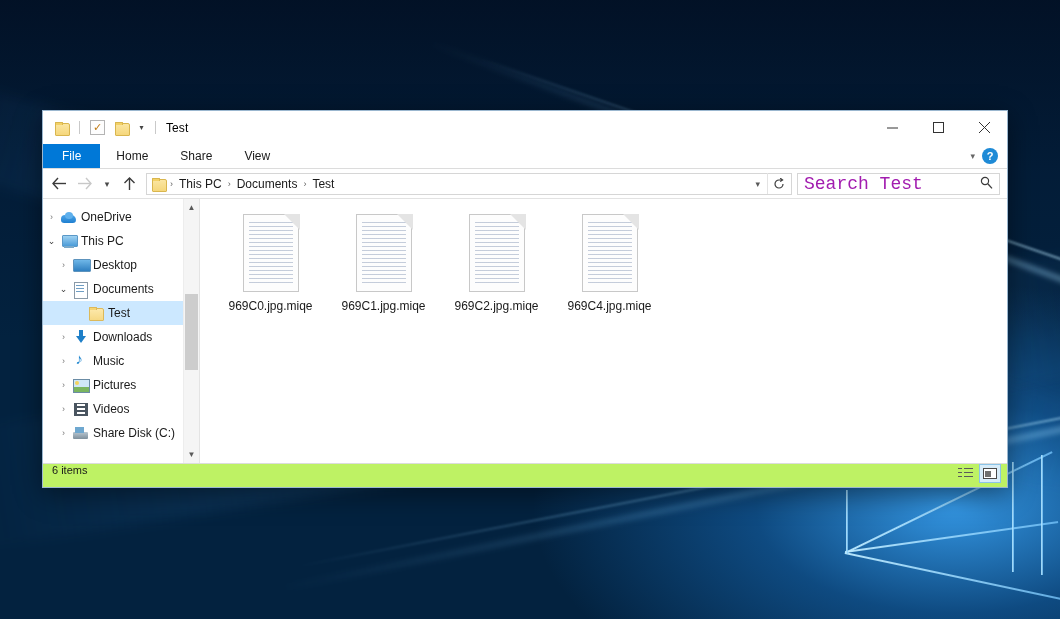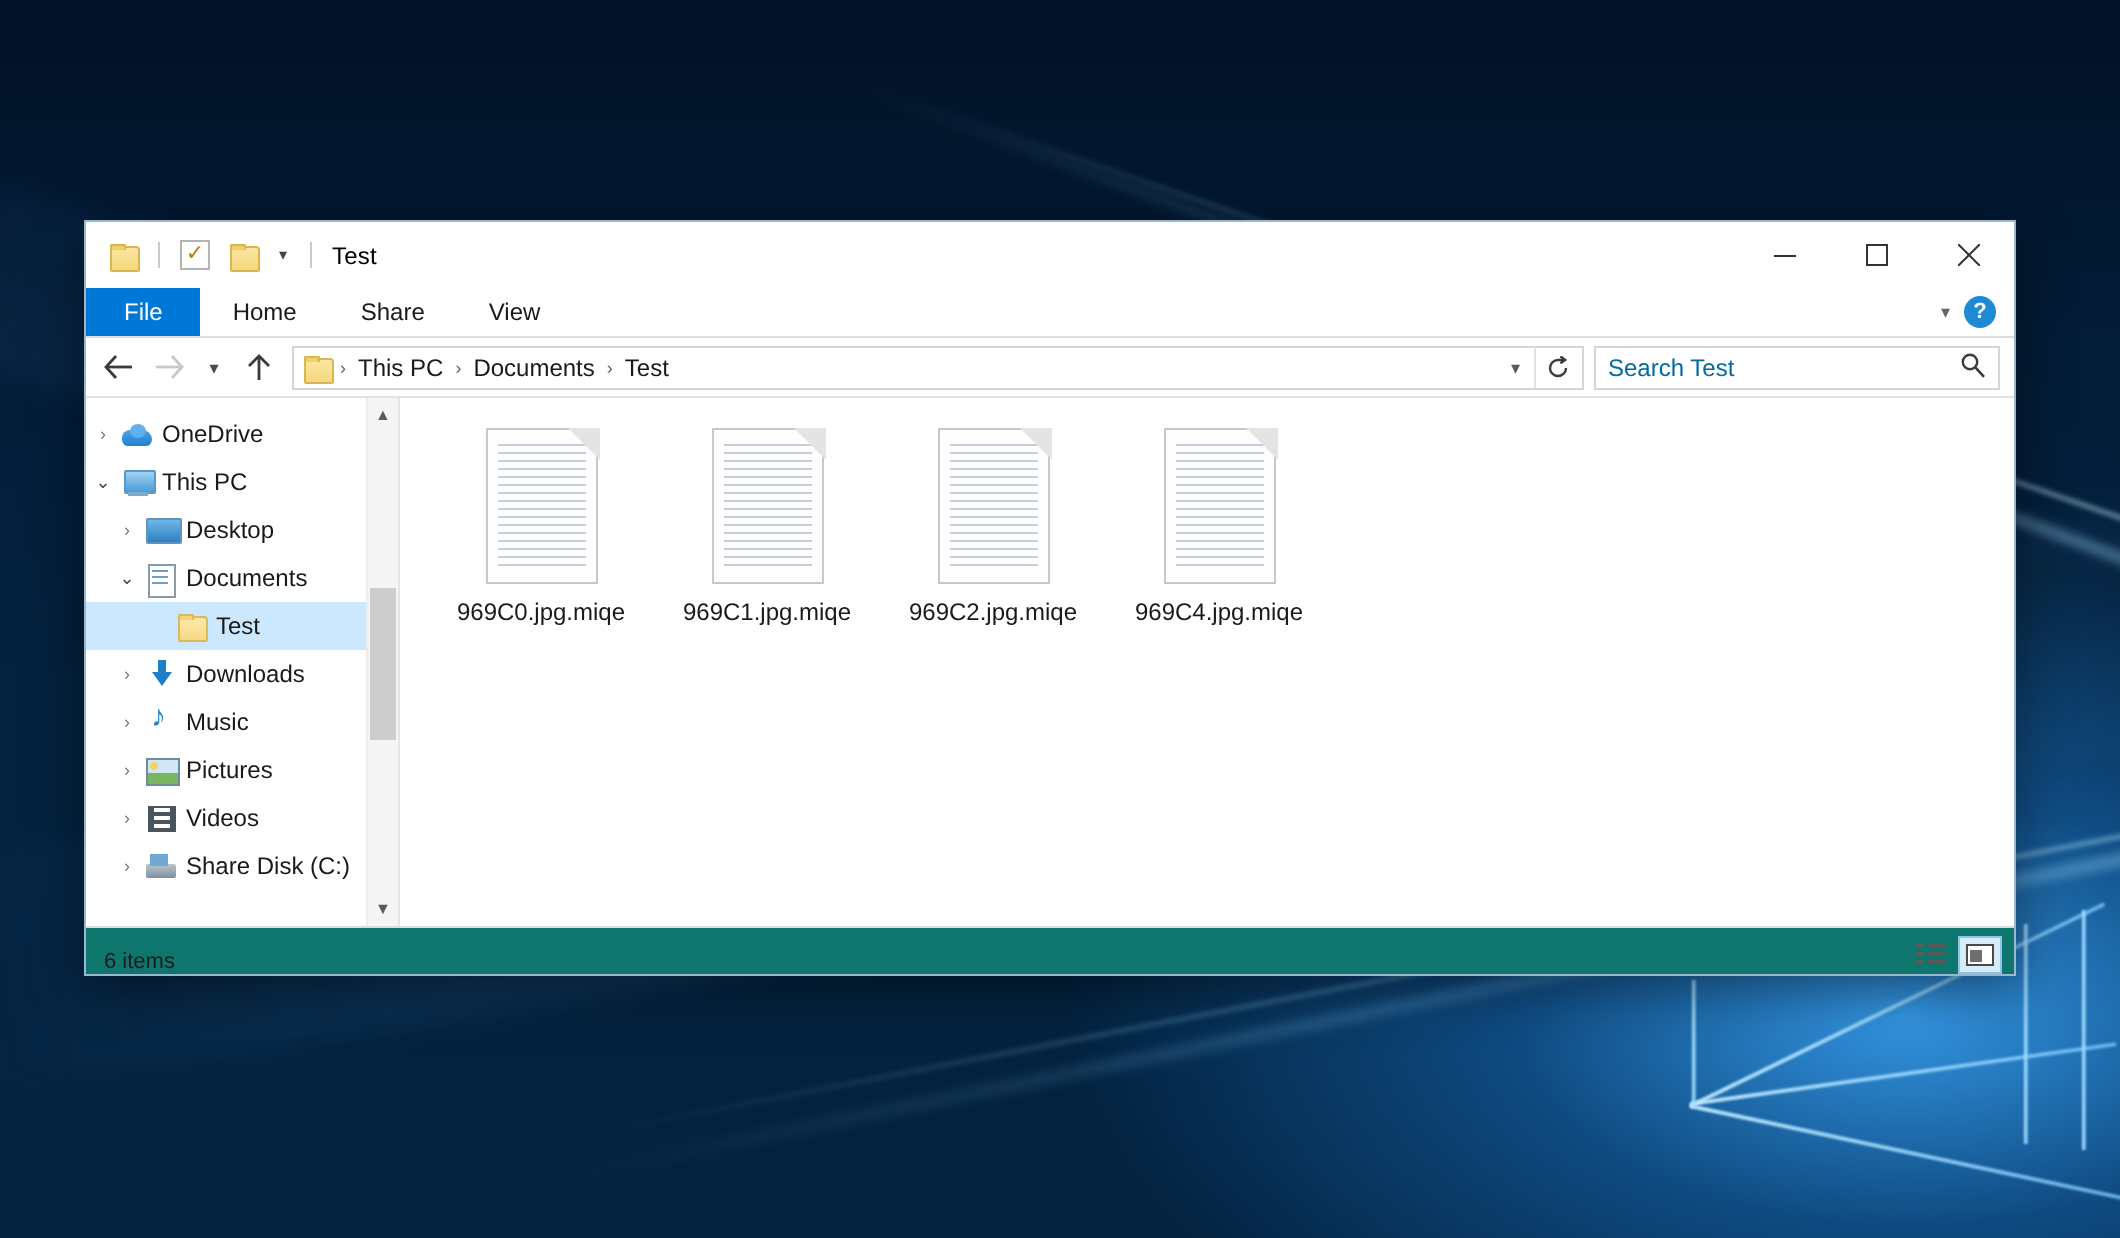--- a/index.html
+++ b/index.html
@@ -178,21 +178,21 @@
   .refresh {
     width: 22px; height: 21px; border-left: 1px solid #e3e3e3;
     display: flex; align-items: center; justify-content: center;
     font-size: 12px; color: #3b3b3b;
   }
   .searchbox {
     width: 203px; height: 22px; margin-left: 5px;
     border: 1px solid #d6d6d6; background: #fff;
     display: flex; align-items: center; padding: 0 6px;
   }
-  .search-ph { font-size: 12px; color: #0369a1; flex: 1 1 auto; }
+  .search-ph { font-size: 18px; color: #a21caf; flex: 1 1 auto; font-family: Liberation Mono, monospace; }
   .search-ico { font-size: 12px; color: #3b3b3b; }
 
   
   .body {
     flex: 1 1 auto; display: flex; min-height: 0;
     border-top: 1px solid #e2e2e2;
   }
   .navpane {
     width: 156px; background: #fff;
     display: flex; flex-direction: column;
@@ -366,23 +366,23 @@
     border-left: 16px solid transparent;
     border-top: 16px solid #e4e4e4;
   }
   .fname {
     margin-top: 5px; font-size: 12px; color: #1a1a1a;
     text-align: center; white-space: nowrap;
   }
 
   
   .statusbar {
-    height: 24px; background: #0f766e;
+    height: 24px; background: #bef264;
     border-top: 1px solid #dcdcdc;
-    display: flex; align-items: flex-end;
+    display: flex; align-items: flex-start;
     padding: 0 6px 0 9px;
     flex: 0 0 auto;
     font-size: 11px; color: #1a1a1a;
   }
   .viewbtns { margin-left: auto; display: flex; gap: 3px; align-items: center; }
   .viewbtn {
     width: 22px; height: 19px;
     display: flex; align-items: center; justify-content: center;
     border: 1px solid transparent;
   }

